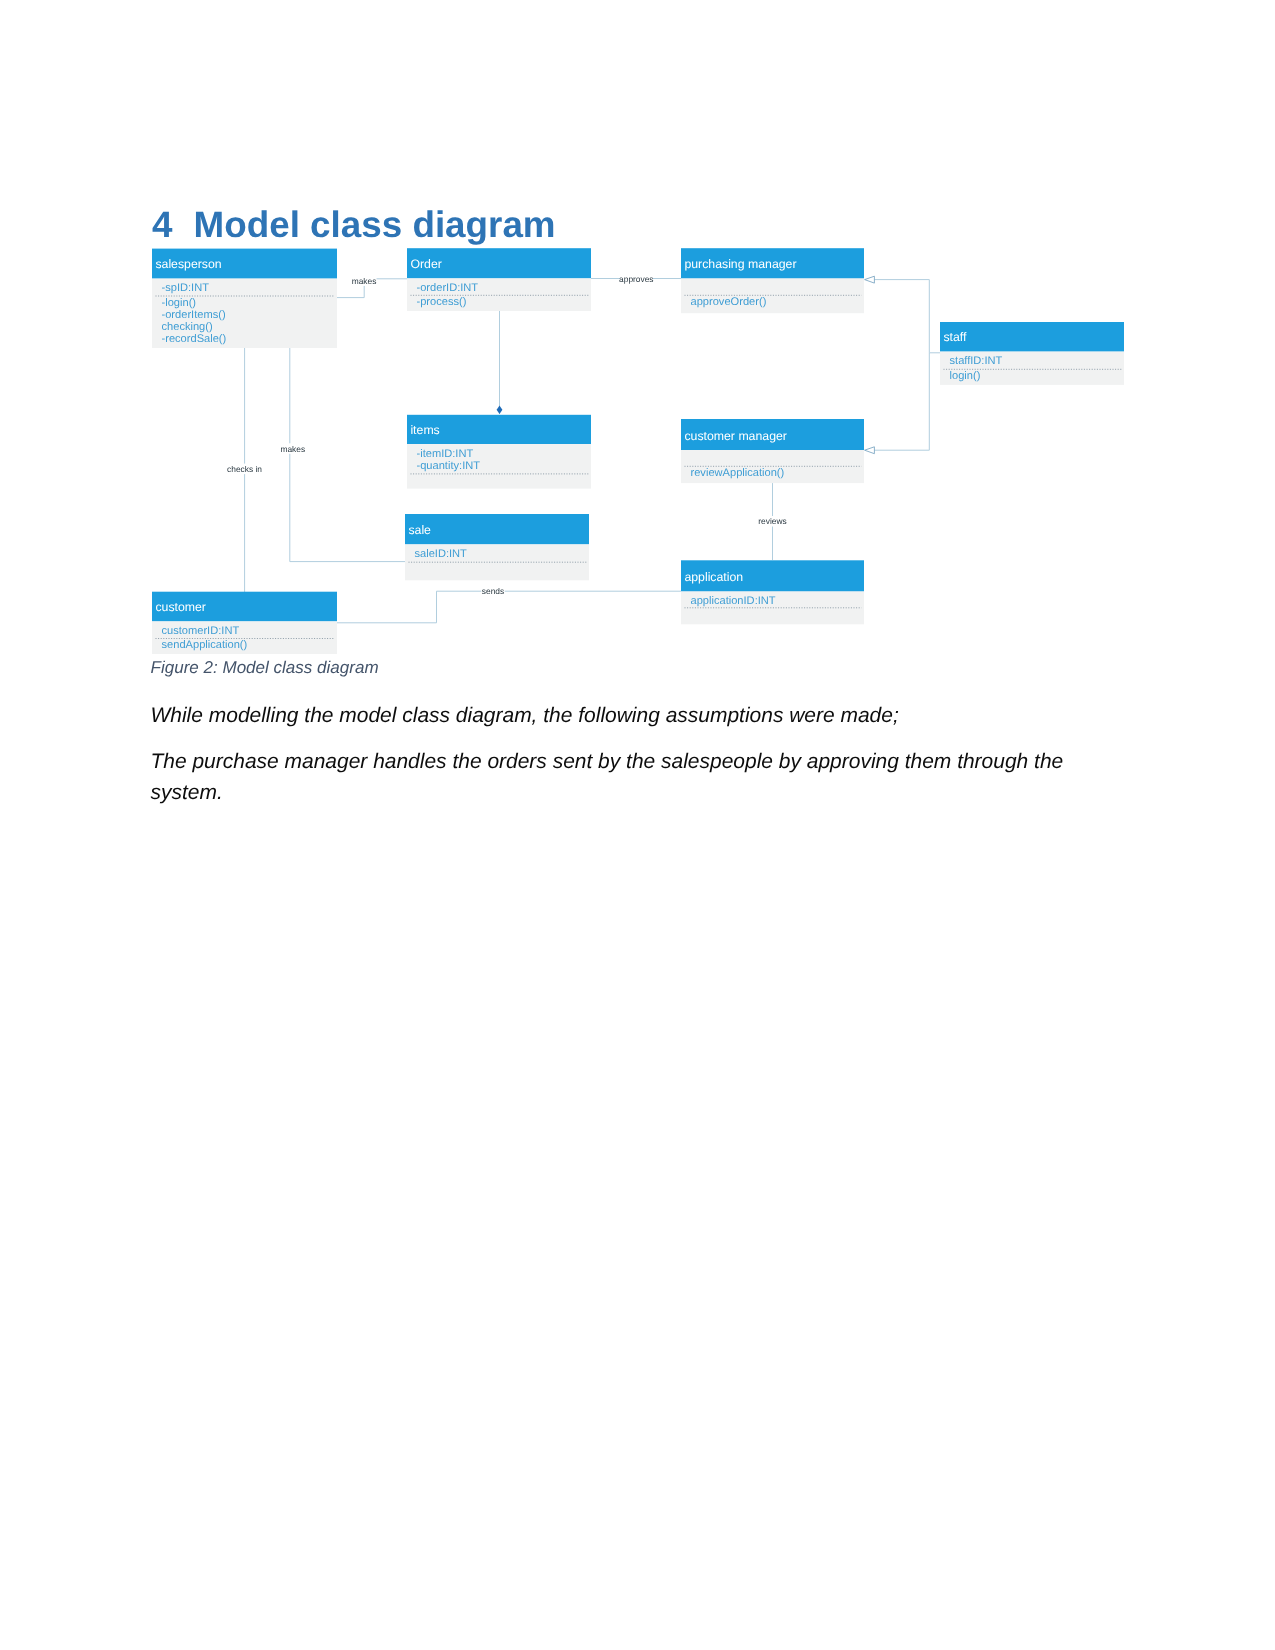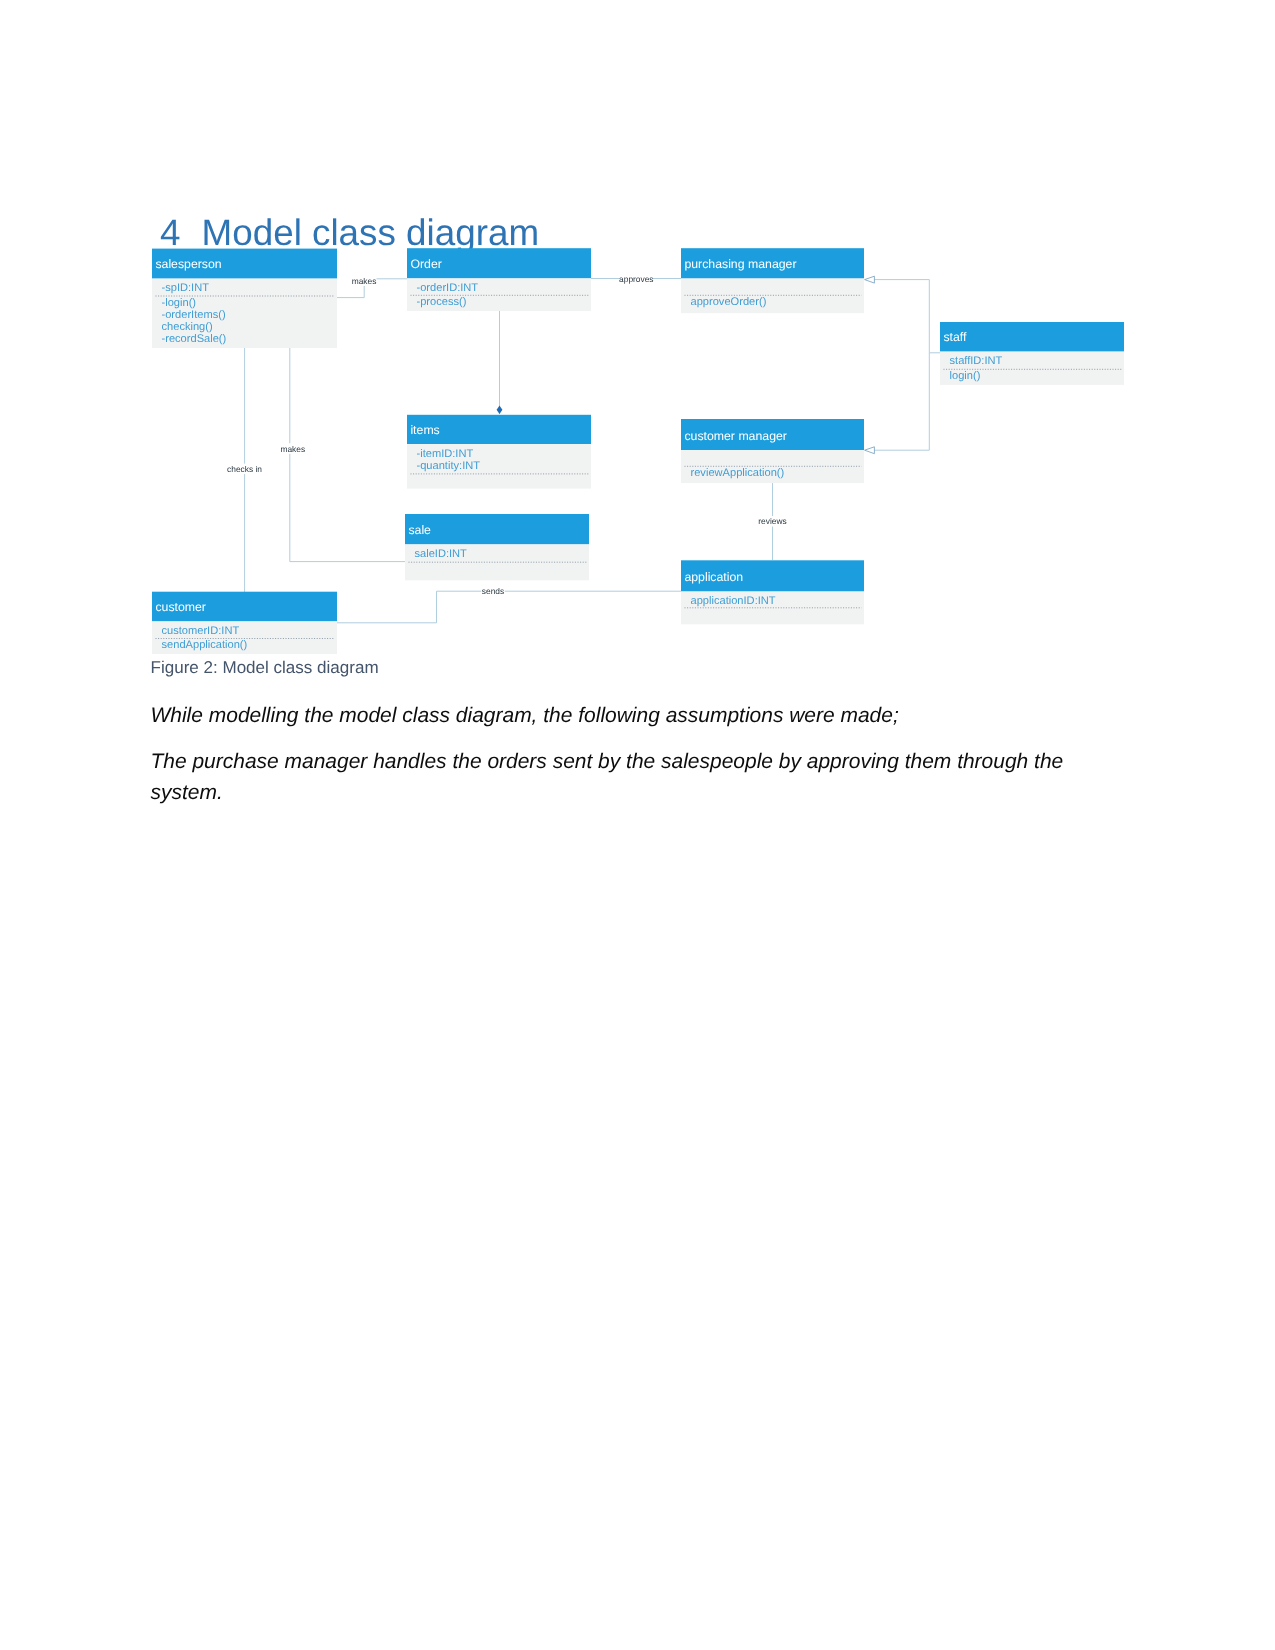--- a/index.html
+++ b/index.html
@@ -1,21 +1,21 @@
 <!DOCTYPE html>
 <html><head>
 <meta charset="utf-8">
 <style>
   html,body{margin:0;padding:0;background:#fff;}
   body{width:1275px;height:1650px;font-family:"Liberation Sans",sans-serif;-webkit-font-smoothing:antialiased;text-rendering:geometricPrecision;}
   .page{position:relative;width:1275px;height:1650px;overflow:hidden;transform:translateZ(0);}
-  .h1{position:absolute;left:152px;top:207px;font-size:36.8px;line-height:35px;color:#2e74b5;font-weight:400;white-space:nowrap;margin:8px;}
+  .h1{position:absolute;left:152px;top:207px;font-size:36.8px;line-height:35px;color:#2e74b5;font-weight:700;white-space:nowrap;margin:0;}
   .h1 .num{display:inline-block;width:41.6px;}
   #diagram{position:absolute;left:0;top:240px;}
-  .caption{position:absolute;left:150.5px;top:658.2px;font-size:17.05px;color:#44546a;white-space:nowrap;}
+  .caption{position:absolute;left:150.5px;top:658.2px;font-size:17.05px;font-style:italic;color:#44546a;white-space:nowrap;}
   .para{position:absolute;left:150.5px;font-size:20.98px;color:#0d0d0d;line-height:1.478;width:925px;font-style:italic;}
   text{dominant-baseline:alphabetic;}
 </style>
 </head>
 <body>
 
 <div class="page">
   <h1 class="h1"><span class="num">4</span><span>Model class diagram</span></h1>
 
   <svg id="diagram" width="1275" height="430" viewBox="0 240 1275 430">

